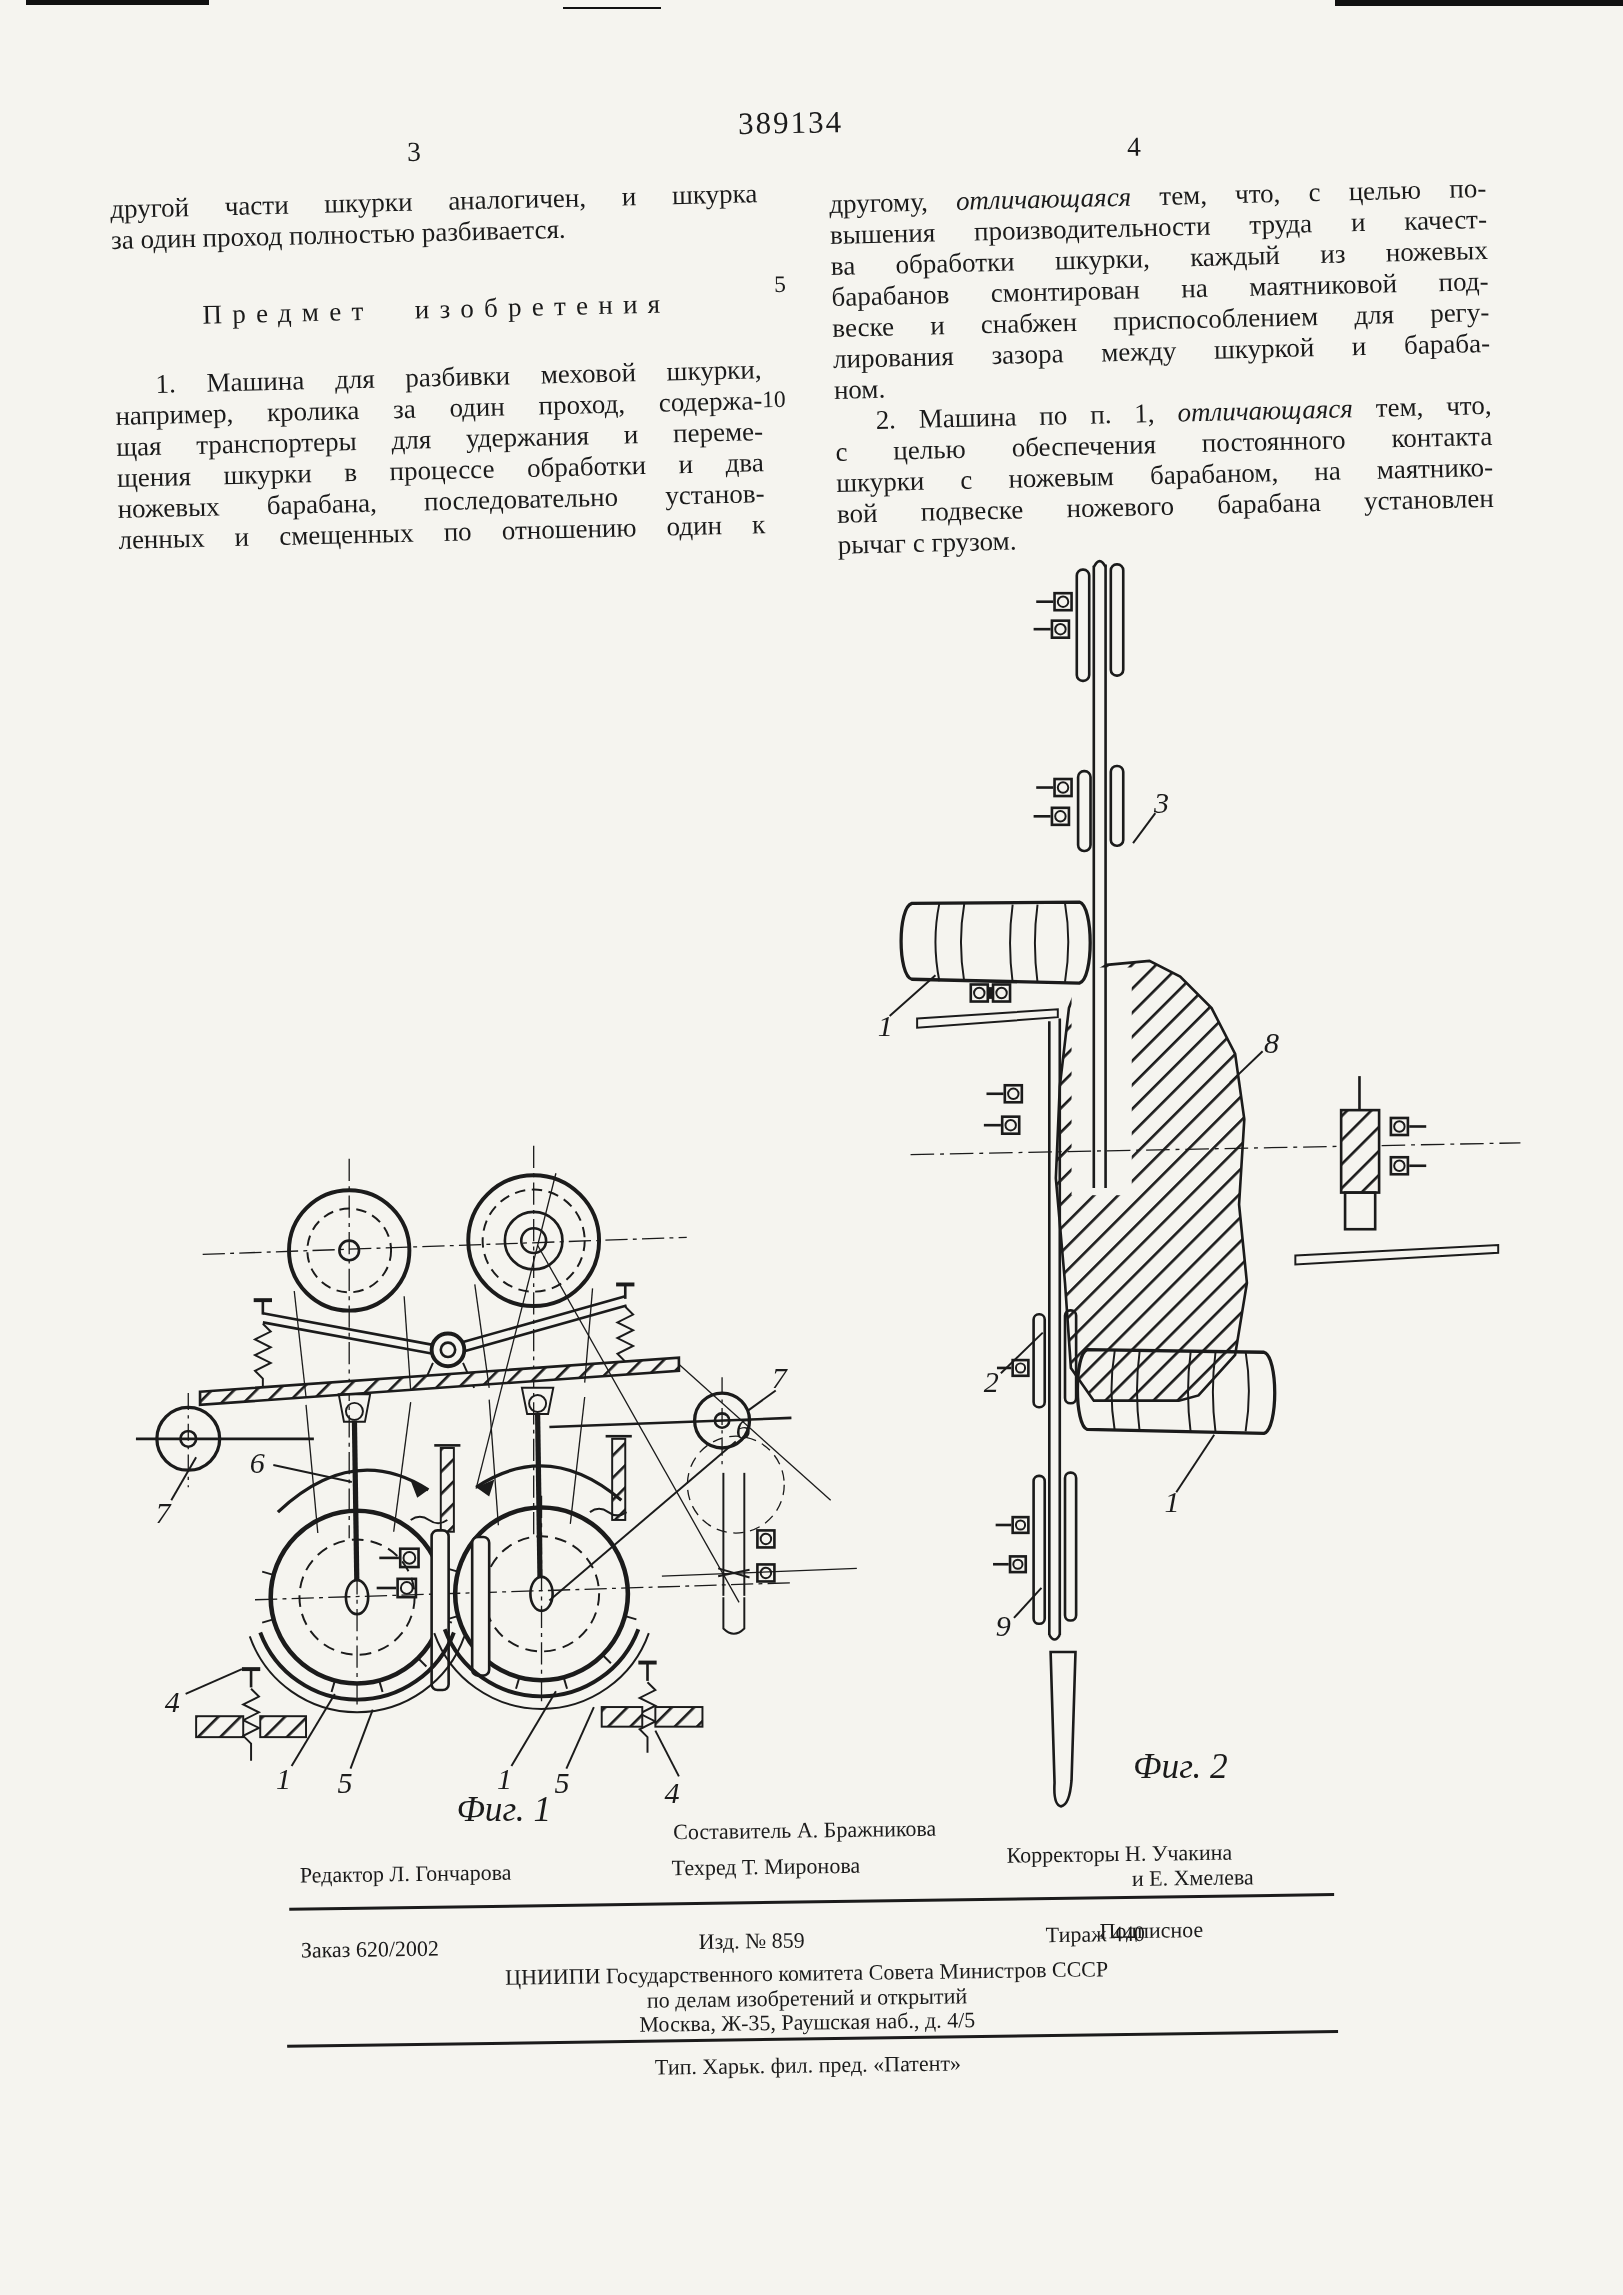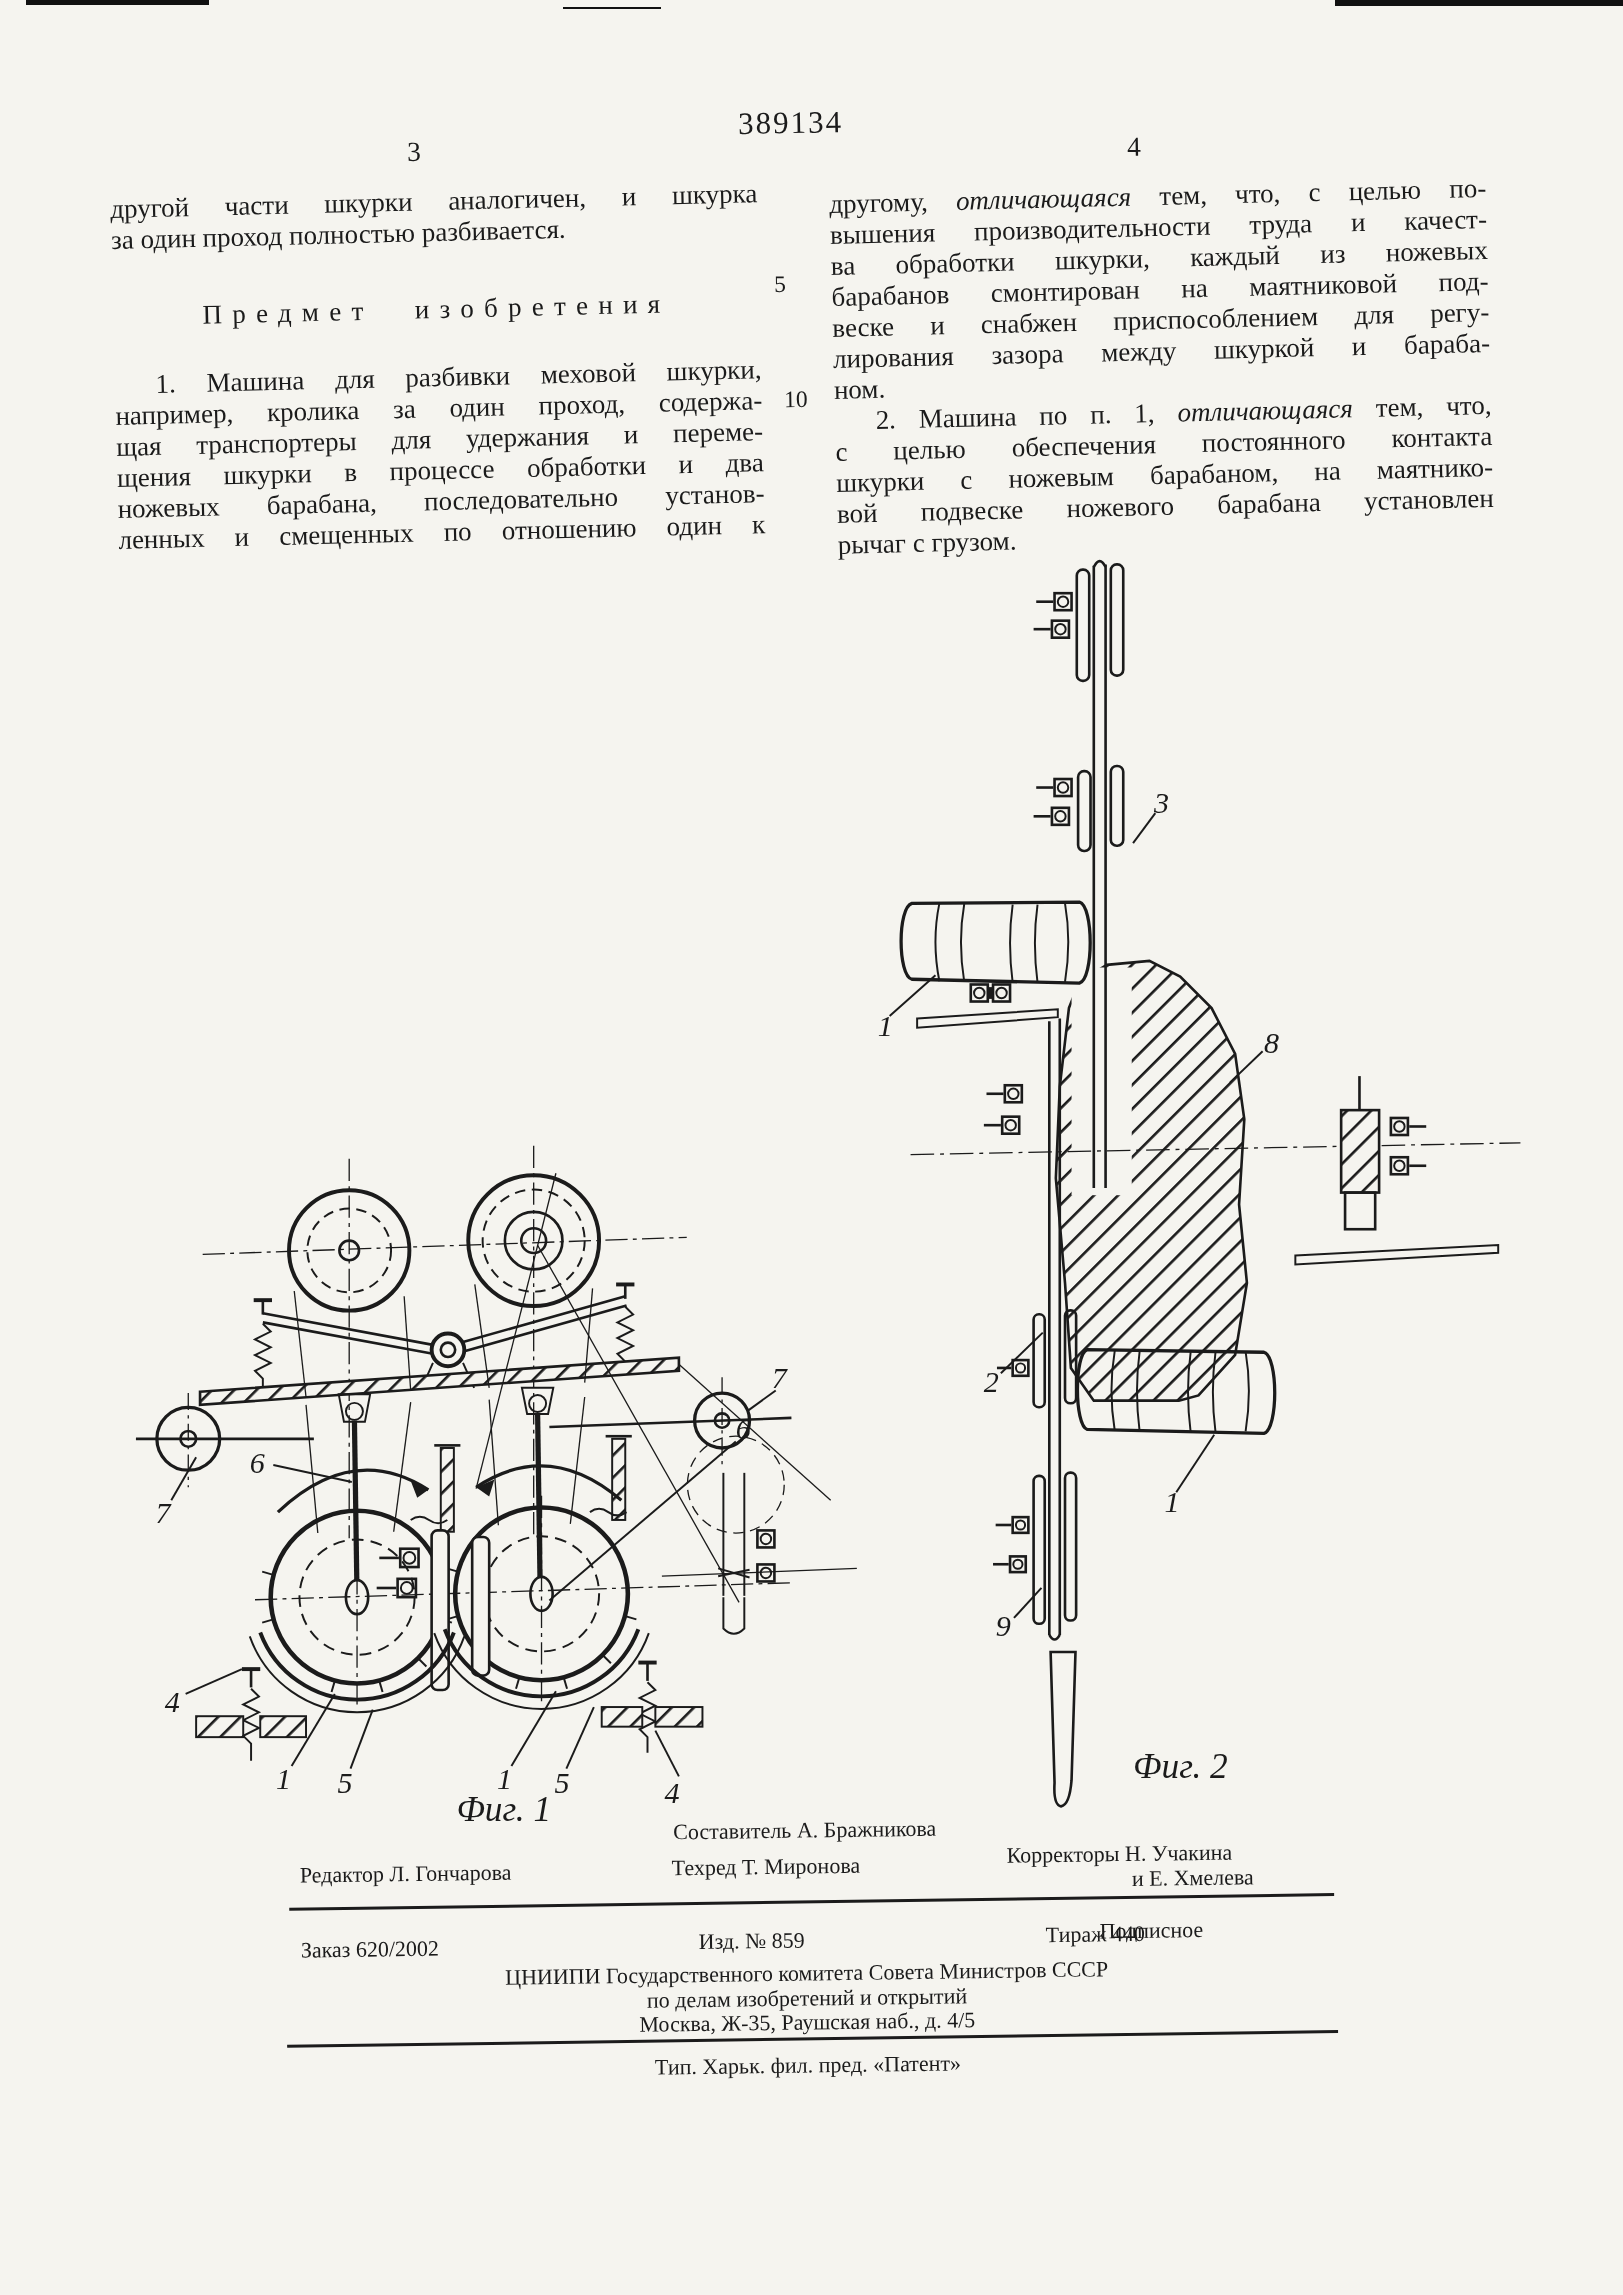--- a/index.html
+++ b/index.html
@@ -10,21 +10,21 @@
   }
   .abs{position:absolute;}
   
   .patent-number{left:712px;top:105px;width:157px;text-align:center;
     font-size:31px;letter-spacing:2px;transform:rotate(-1deg);}
   .colnum{font-size:27.5px;transform:rotate(-1deg);}
   .colnum.left{left:407px;top:136px;}
   .colnum.right{left:1127px;top:131px;}
   .margin-num{font-size:23.6px;transform:rotate(-1deg);}
   .margin-num.n5{left:774px;top:271px;}
-  .margin-num.n10{left:784px;top:386px;}
+  .margin-num.n10{left:762px;top:386px;}
   
   .col{font-size:27px;line-height:31px;transform:rotate(-1.4deg);transform-origin:0 0;}
   .col-left{left:110px;top:194px;width:647px;}
   .col-right{left:829px;top:189px;width:657px;}
   .tline{height:31px;white-space:nowrap;}
   .j{text-align:justify;text-align-last:justify;}
   .indent{padding-left:41px;}
   .sp1{height:46px;}
   .sp2{height:37px;}
   .heading{height:31px;text-align:center;letter-spacing:0.38em;word-spacing:0.9em;}

